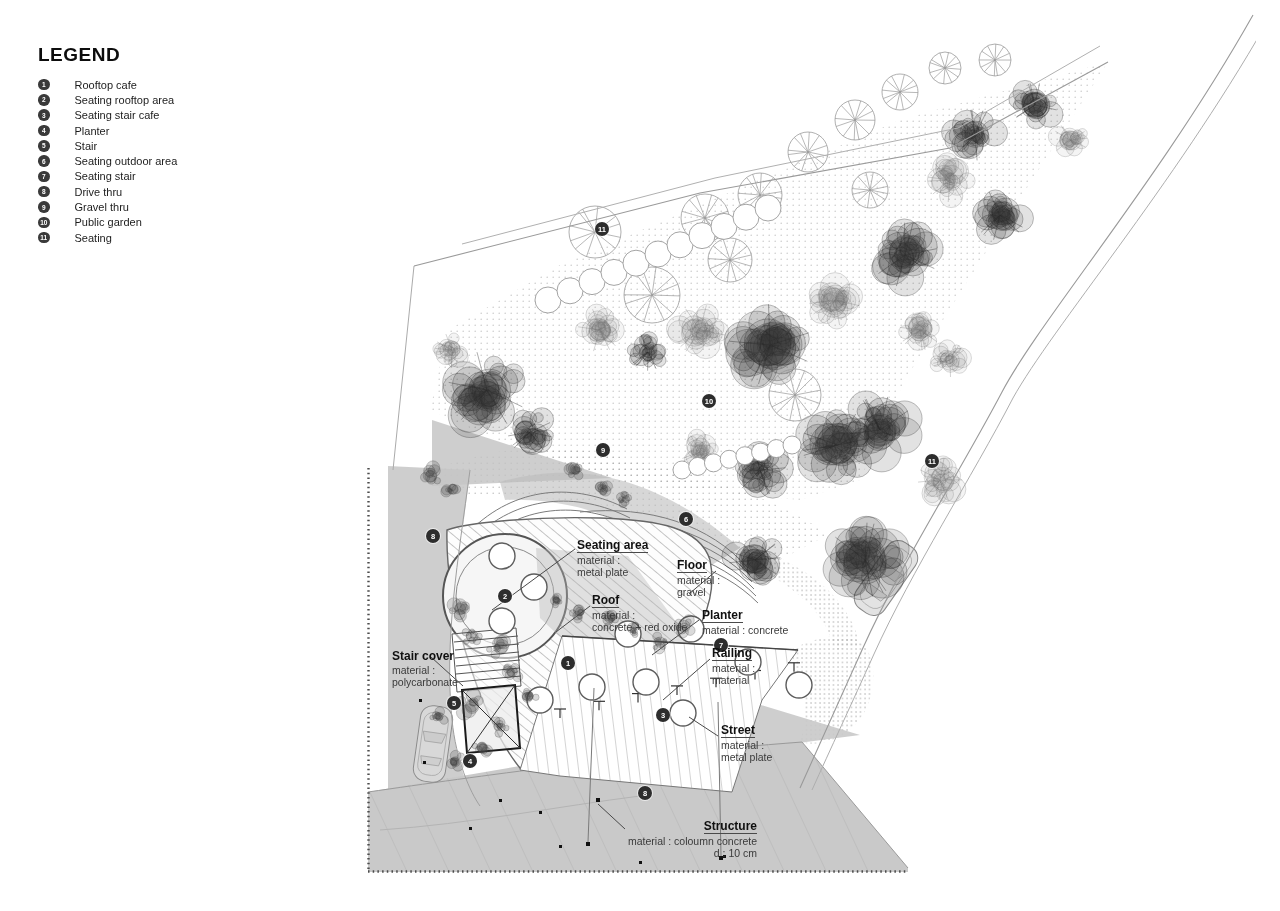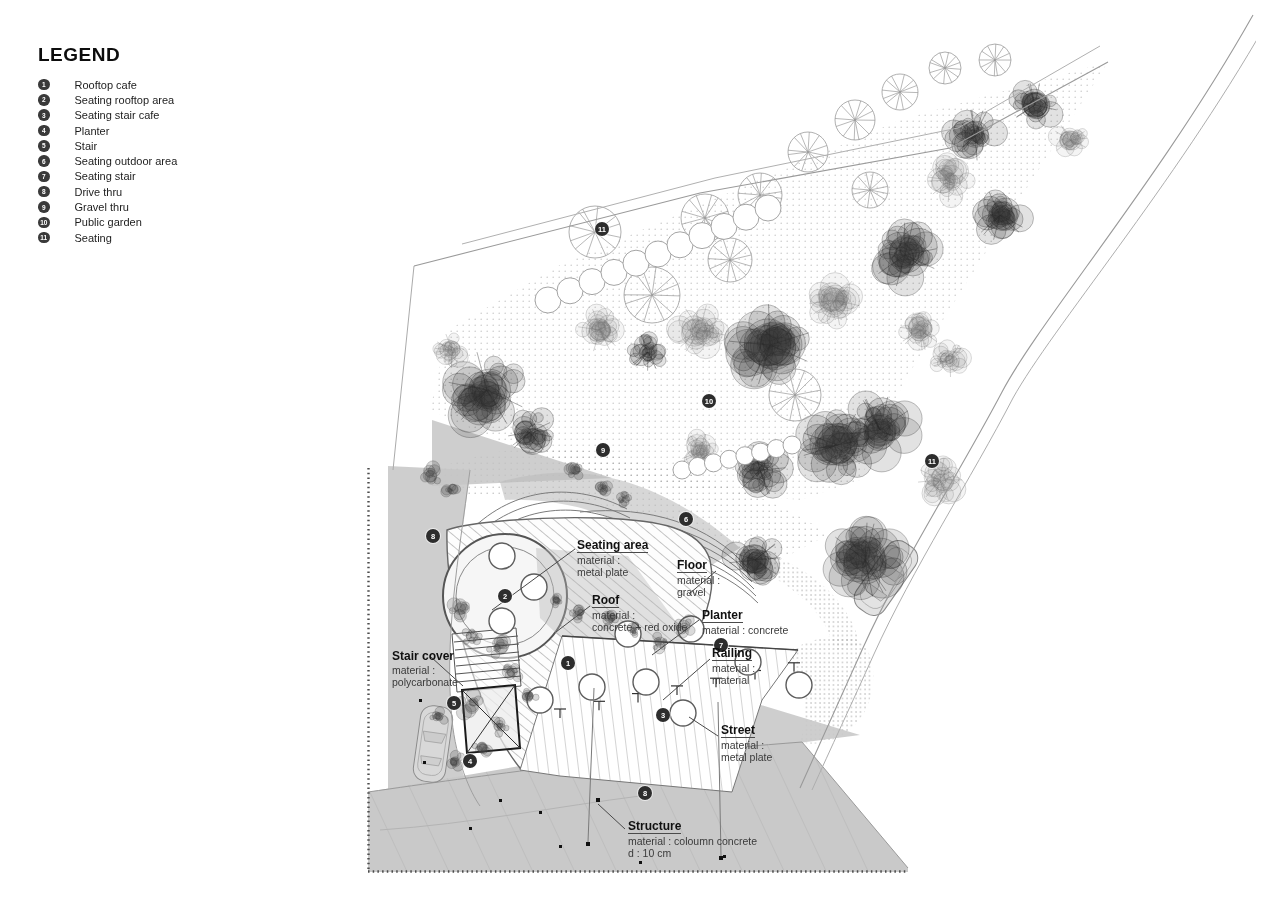--- a/index.html
+++ b/index.html
@@ -1495,15 +1495,15 @@
       <div class="marker" style="left: 645px; top: 793px; background: rgb(45, 45, 45);">8</div>
     </div>
   <div id="annotations-layer">
       <div class="ann" style="left: 577px; top: 539px;"><div class="t">Seating area</div><div>material :</div><div>metal plate</div></div>
       <div class="ann" style="left: 677px; top: 559px;"><div class="t">Floor</div><div>material :</div><div>gravel</div></div>
       <div class="ann" style="left: 592px; top: 594px;"><div class="t">Roof</div><div>material :</div><div>concrete + red oxide</div></div>
       <div class="ann" style="left: 702px; top: 609px;"><div class="t">Planter</div><div>material : concrete</div></div>
       <div class="ann" style="left: 712px; top: 647px;"><div class="t">Railing</div><div>material :</div><div>material</div></div>
       <div class="ann" style="left: 721px; top: 724px;"><div class="t">Street</div><div>material :</div><div>metal plate</div></div>
       <div class="ann nb" style="left: 392px; top: 650px;"><div class="t">Stair cover</div><div>material :</div><div>polycarbonate</div></div>
-      <div class="ann" style="left: 628px; top: 820px;"><div class="t">Structure</div><div>material : coloumn concrete</div><div>d : 10 cm</div></div>
+      <div class="ann" style="left: 628px; top: 820px; text-align: right;"><div class="t">Structure</div><div>material : coloumn concrete</div><div>d : 10 cm</div></div>
     </div>
 </div>
 
 </body></html>

